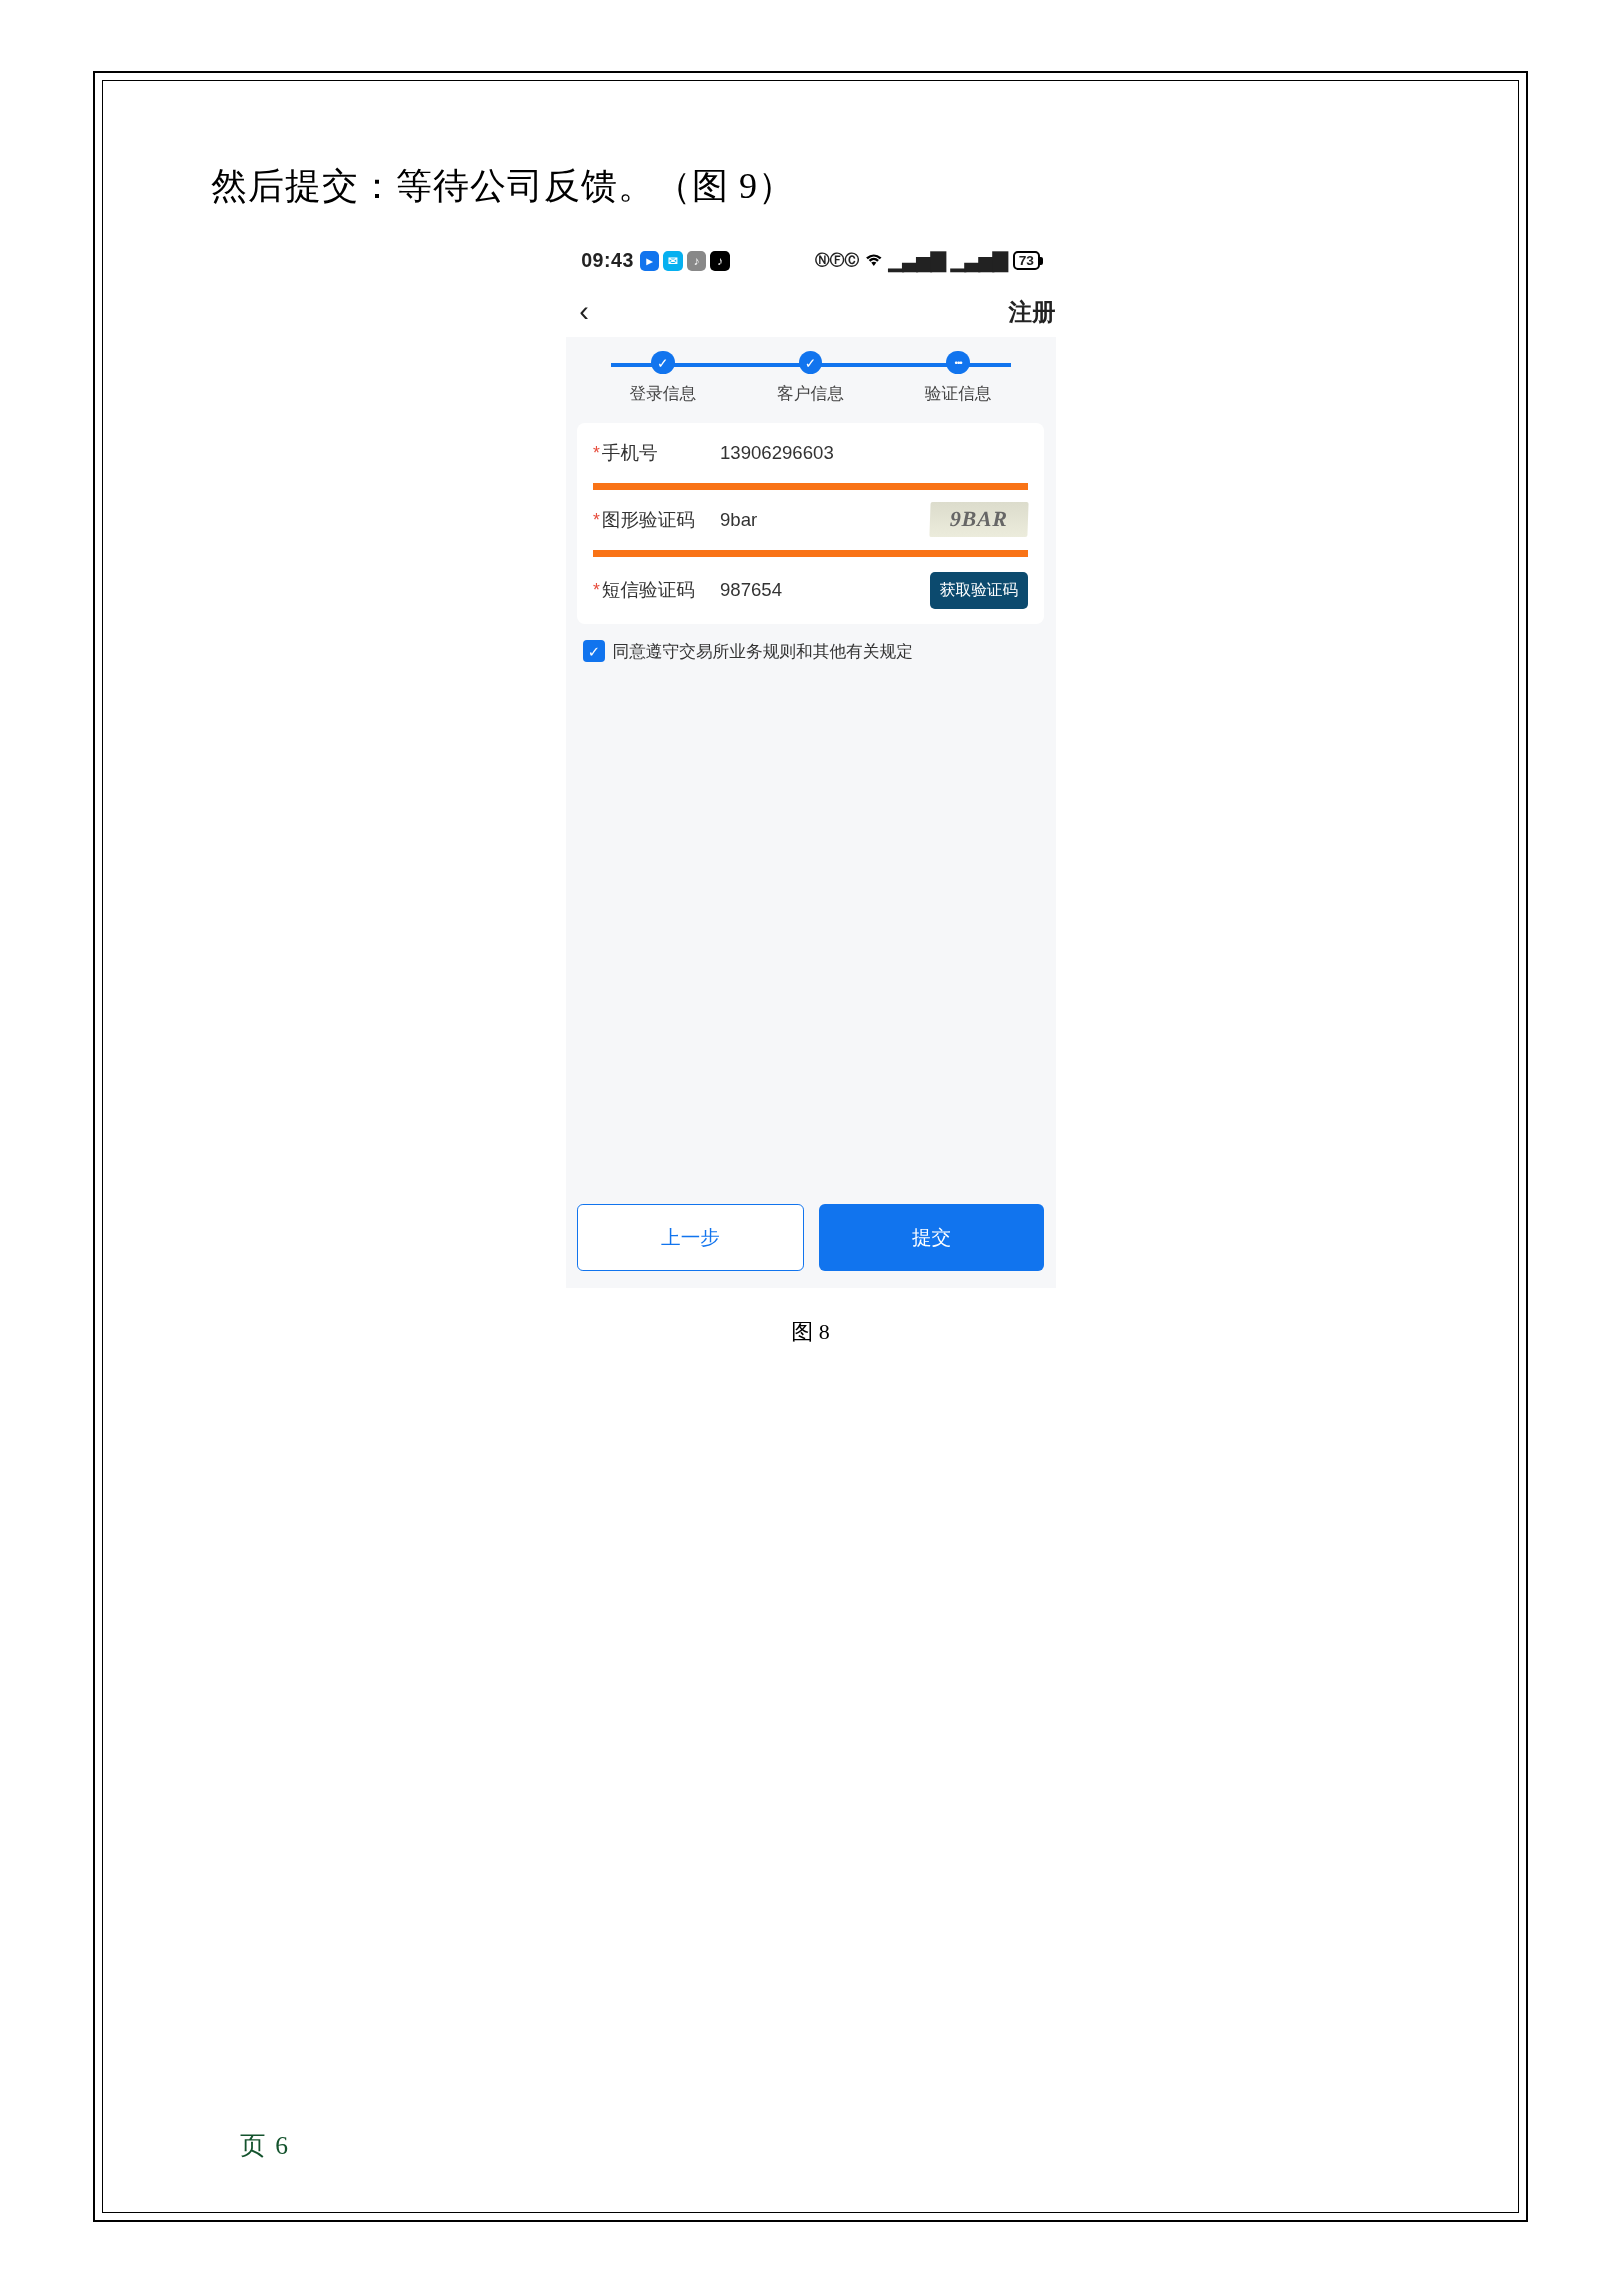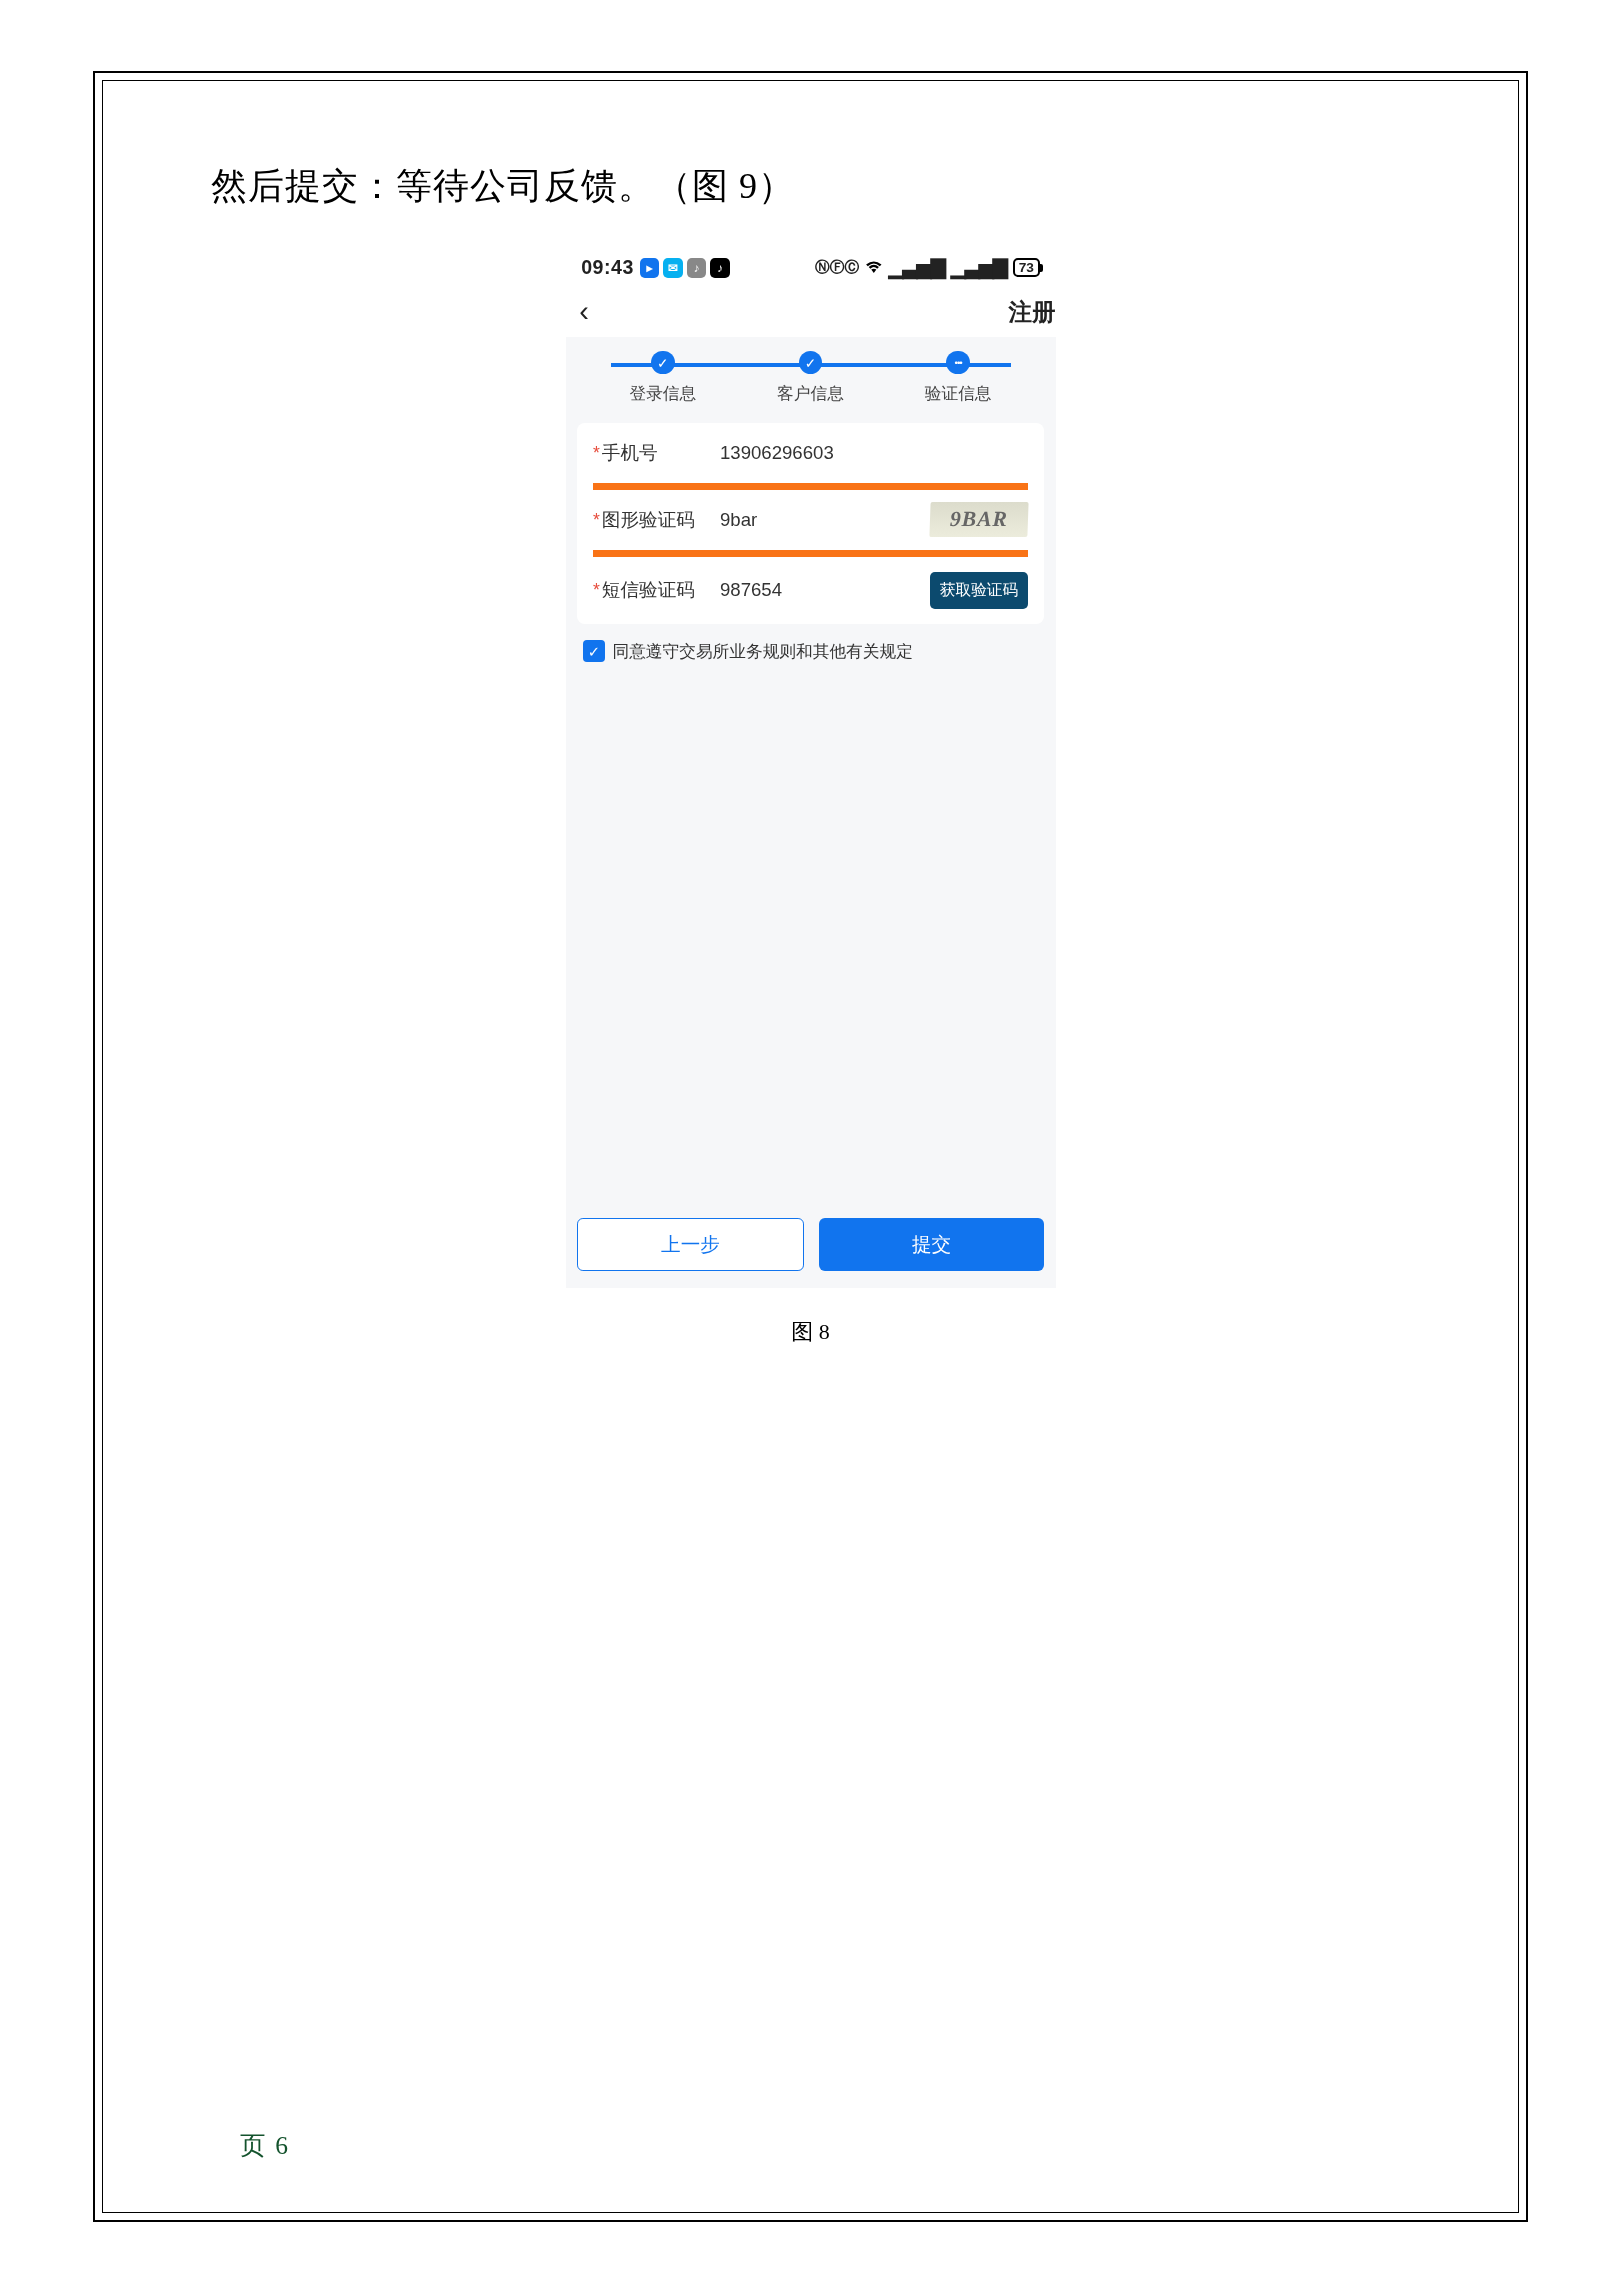--- a/index.html
+++ b/index.html
@@ -6,21 +6,21 @@
 html, body { width: 1621px; height: 2293px; background: #fff; font-family: "SimSun", "宋体", "Microsoft YaHei", sans-serif; }
 .page { width: 1621px; height: 2293px; position: relative; }
 .border-outer { position: absolute; left: 93px; top: 71px; right: 93px; bottom: 71px; border: 2px solid #000; }
 .border-inner { position: absolute; left: 6.9px; top: 6.9px; right: 6.9px; bottom: 6.9px; border: 1px solid #000; padding: 69px 108px 49px 108px; }
 .body-text { font-size: 36px; line-height: 2.0; color: #000; letter-spacing: 1px; }
 .body-text p { text-indent: 2.2em; font-family: "SimSun", "宋体", serif; }
 
 .phone-wrap { width: 100%; display: flex; justify-content: center; margin-top: 27.4px; }
 .phone { width: 490px; height: 1039px; background: #f6f7f9; position: relative; font-family: -apple-system, "Helvetica Neue", Arial, "PingFang SC", "Microsoft YaHei", sans-serif; color: #222; }
 
-.statusbar { height: 37px; display: flex; align-items: center; justify-content: space-between; padding: 0 15.7px; background: #fff; font-size: 19.6px; font-weight: 600; gap: 12px; }
+.statusbar { height: 37px; display: flex; align-items: flex-start; justify-content: space-between; padding: 0 15.7px; background: #fff; font-size: 19.6px; font-weight: 600; gap: 12px; }
 .sb-left { display: flex; align-items: center; gap: 5.9px; }
 .sb-time { font-weight: 700; letter-spacing: 0.5px; }
 .sb-icons { display: flex; gap: 3.9px; align-items: center; }
 .sb-iconbox { width: 19.6px; height: 19.6px; border-radius: 4.9px; display: flex; align-items: center; justify-content: center; font-size: 11.8px; color: #fff; }
 .sb-right { display: flex; align-items: center; gap: 5.9px; font-weight: 600; }
 .sb-sig { font-family: Arial, sans-serif; letter-spacing: -1px; }
 .sb-batt { border: 2px solid #000; border-radius: 4.9px; padding: 0 3.9px; font-size: 13.7px; font-weight: 700; position: relative; }
 .sb-batt::after { content: ""; position: absolute; right: -4.9px; top: 3.9px; width: 2.9px; height: 7.8px; background: #000; border-radius: 0 2px 2px 0; }
 
 .navbar { height: 51px; background: #fff; display: flex; align-items: center; position: relative; }
@@ -40,21 +40,21 @@
 .req { color: #e74c3c; margin-right: 2px; font-size: 17.6px; }
 .rlabel { font-size: 18.6px; color: #333; width: 127px; flex-shrink: 0; }
 .rvalue { font-size: 18.6px; color: #333; flex: 1; }
 .captcha-img { width: 98px; height: 35px; background: linear-gradient(#dcdccc, #ececdc); display: flex; align-items: center; justify-content: center; font-style: italic; font-weight: 700; font-size: 21.6px; color: #666; letter-spacing: 1px; font-family: Georgia, serif; transform: skewX(-2deg); border-radius: 2px; }
 .getcode-btn { background: #0c4a6e; color: #fff; font-size: 15.7px; padding: 7.8px 9.8px; border-radius: 4.9px; white-space: nowrap; margin-left: 39px; }
 
 .agree { display: flex; align-items: center; gap: 7.8px; padding: 15.7px 17.6px; font-size: 16.7px; color: #333; }
 .checkbox { width: 21.6px; height: 21.6px; background: #1174ee; border-radius: 3.9px; display: flex; align-items: center; justify-content: center; color: #fff; font-size: 14.7px; flex-shrink: 0; }
 
 .footer-btns { position: absolute; left: 11.8px; right: 11.8px; bottom: 17.6px; display: flex; gap: 15.7px; }
-.fbtn { flex: 1; height: 53px; border-radius: 5.9px; display: flex; align-items: center; justify-content: center; font-size: 19.6px; }
+.fbtn { flex: 1; height: 67px; border-radius: 5.9px; display: flex; align-items: center; justify-content: center; font-size: 19.6px; }
 .fbtn.prev { background: #fff; color: #1174ee; border: 1px solid #1174ee; }
 .fbtn.submit { background: #1174ee; color: #fff; }
 
 .caption { text-align: center; font-size: 22px; margin-top: 29px; font-family: "SimSun", "宋体", serif; }
 .page-num { position: absolute; left: 137px; bottom: 49px; font-size: 25.5px; color: #14532d; font-family: "SimSun", serif; }
 .page-num .n { margin-left: 9.8px; }
 </style>
 </head>
 <body>
 

